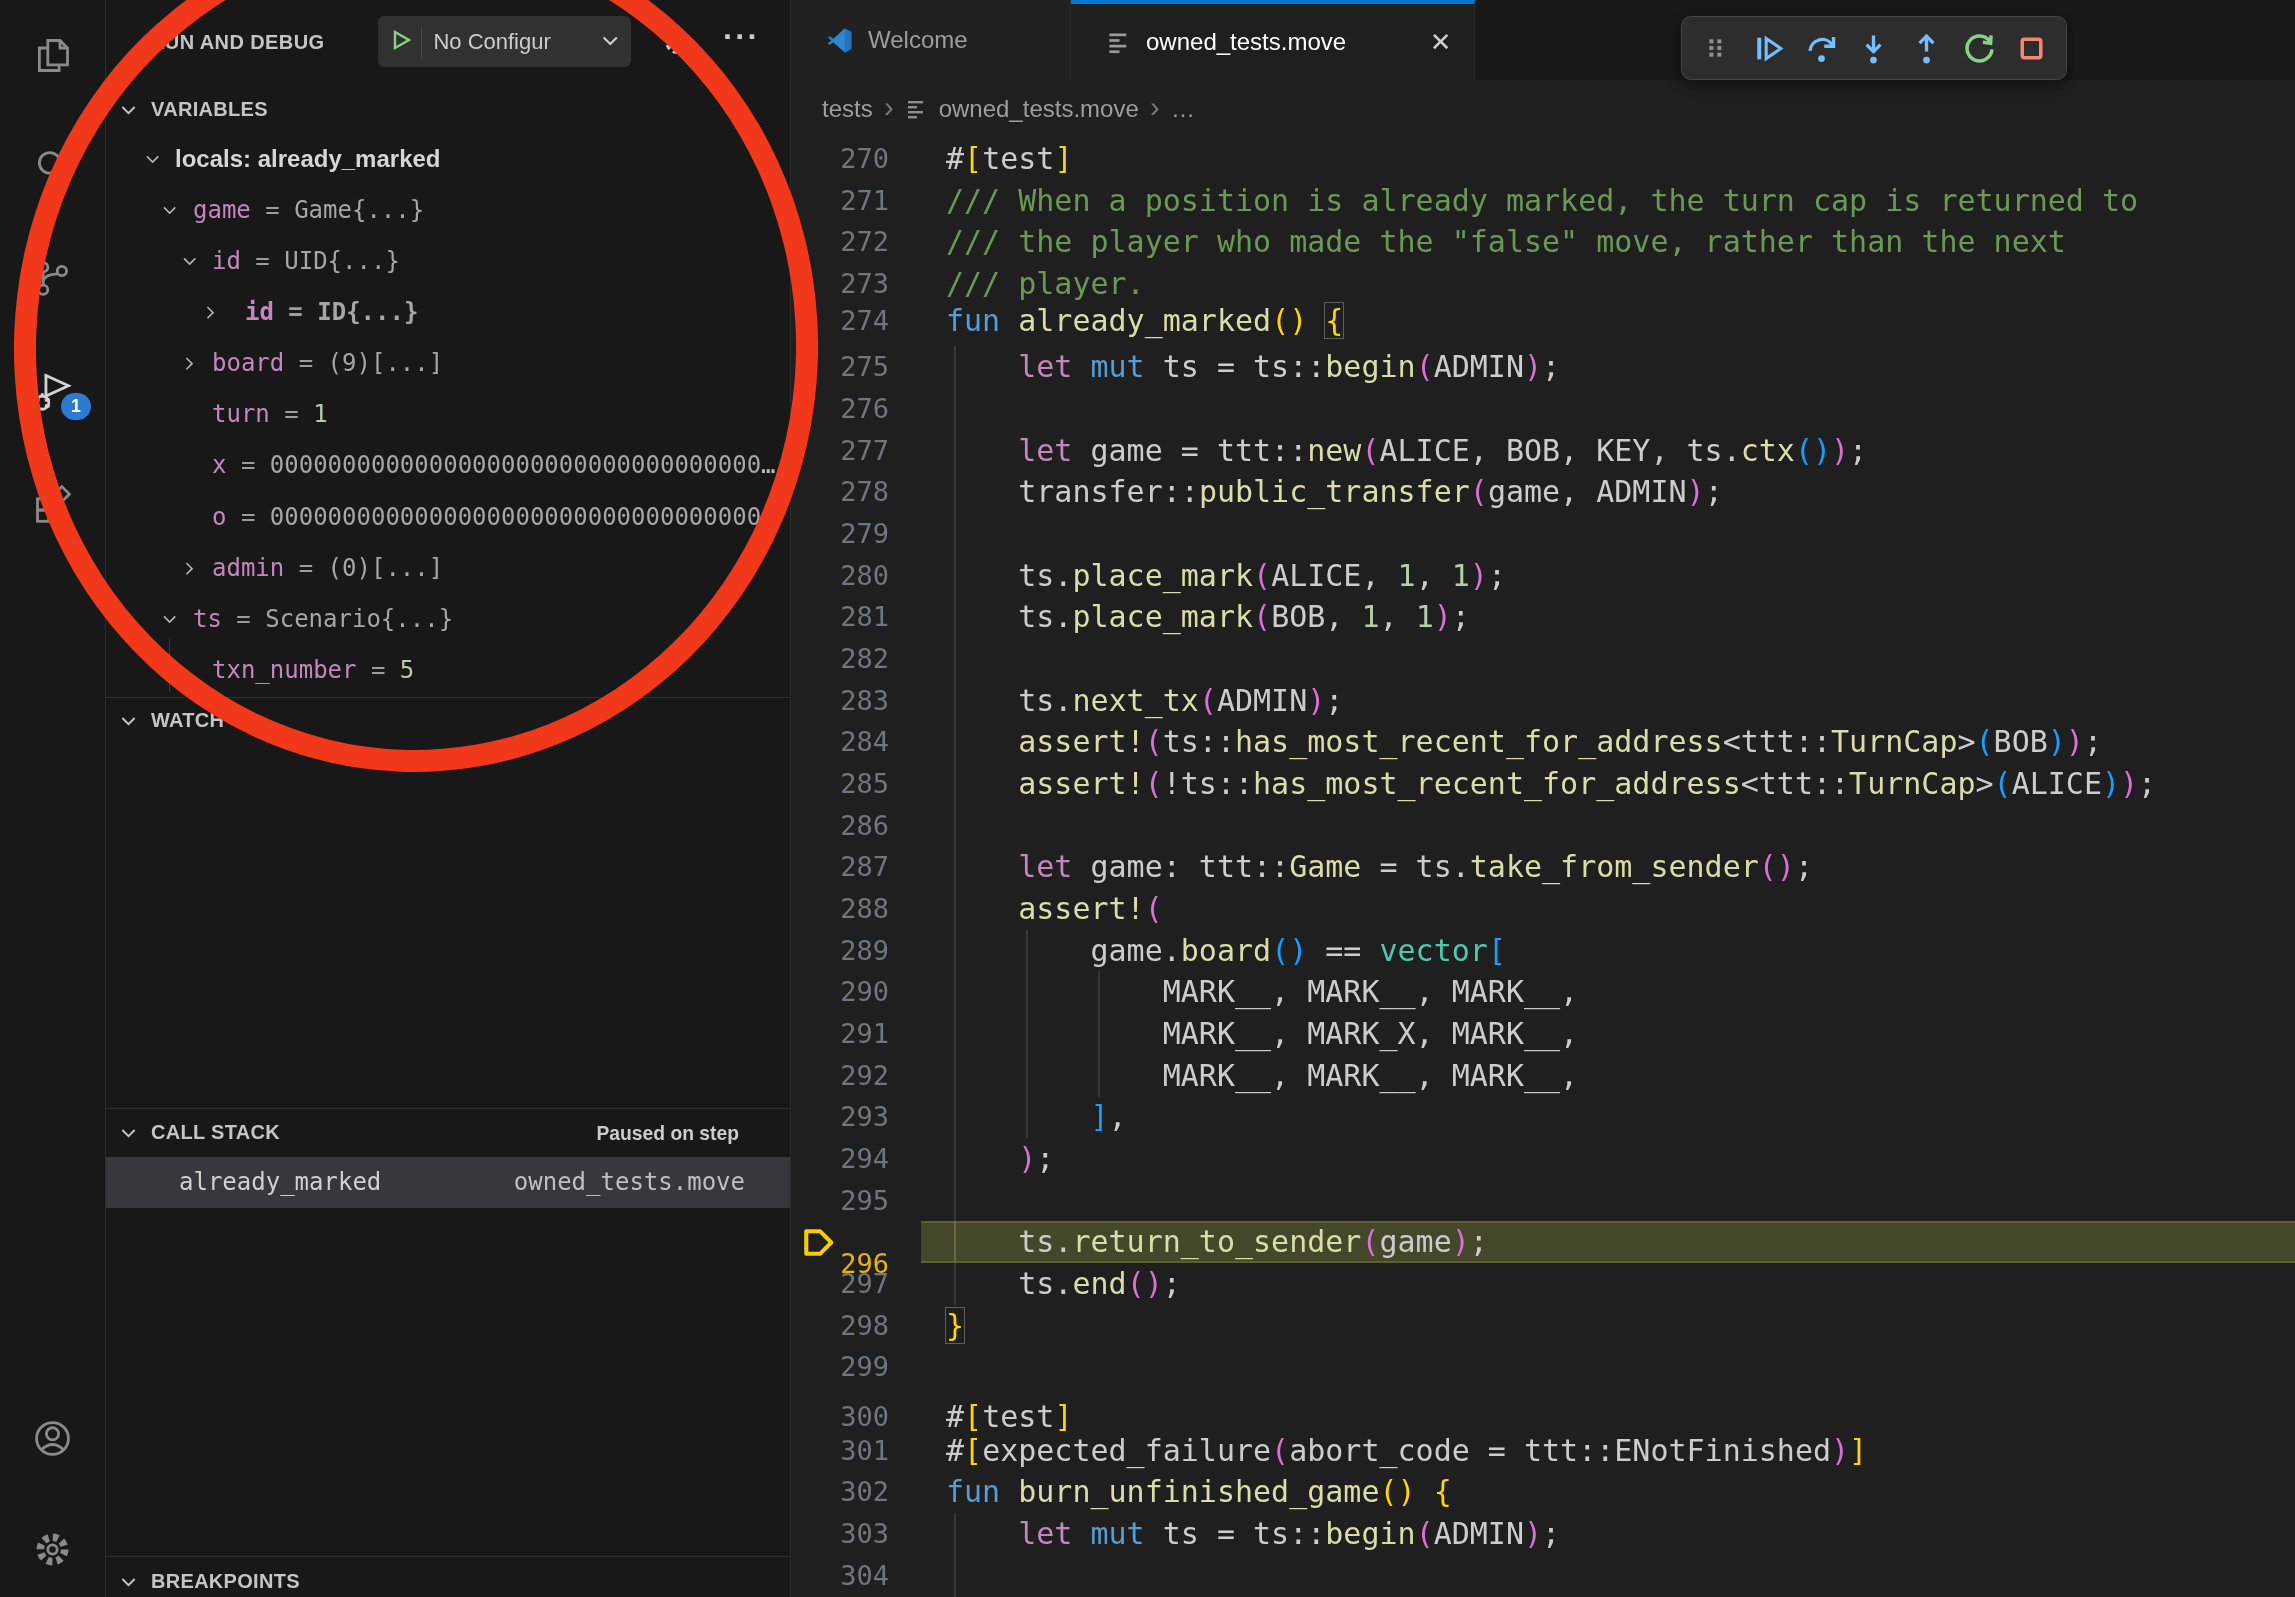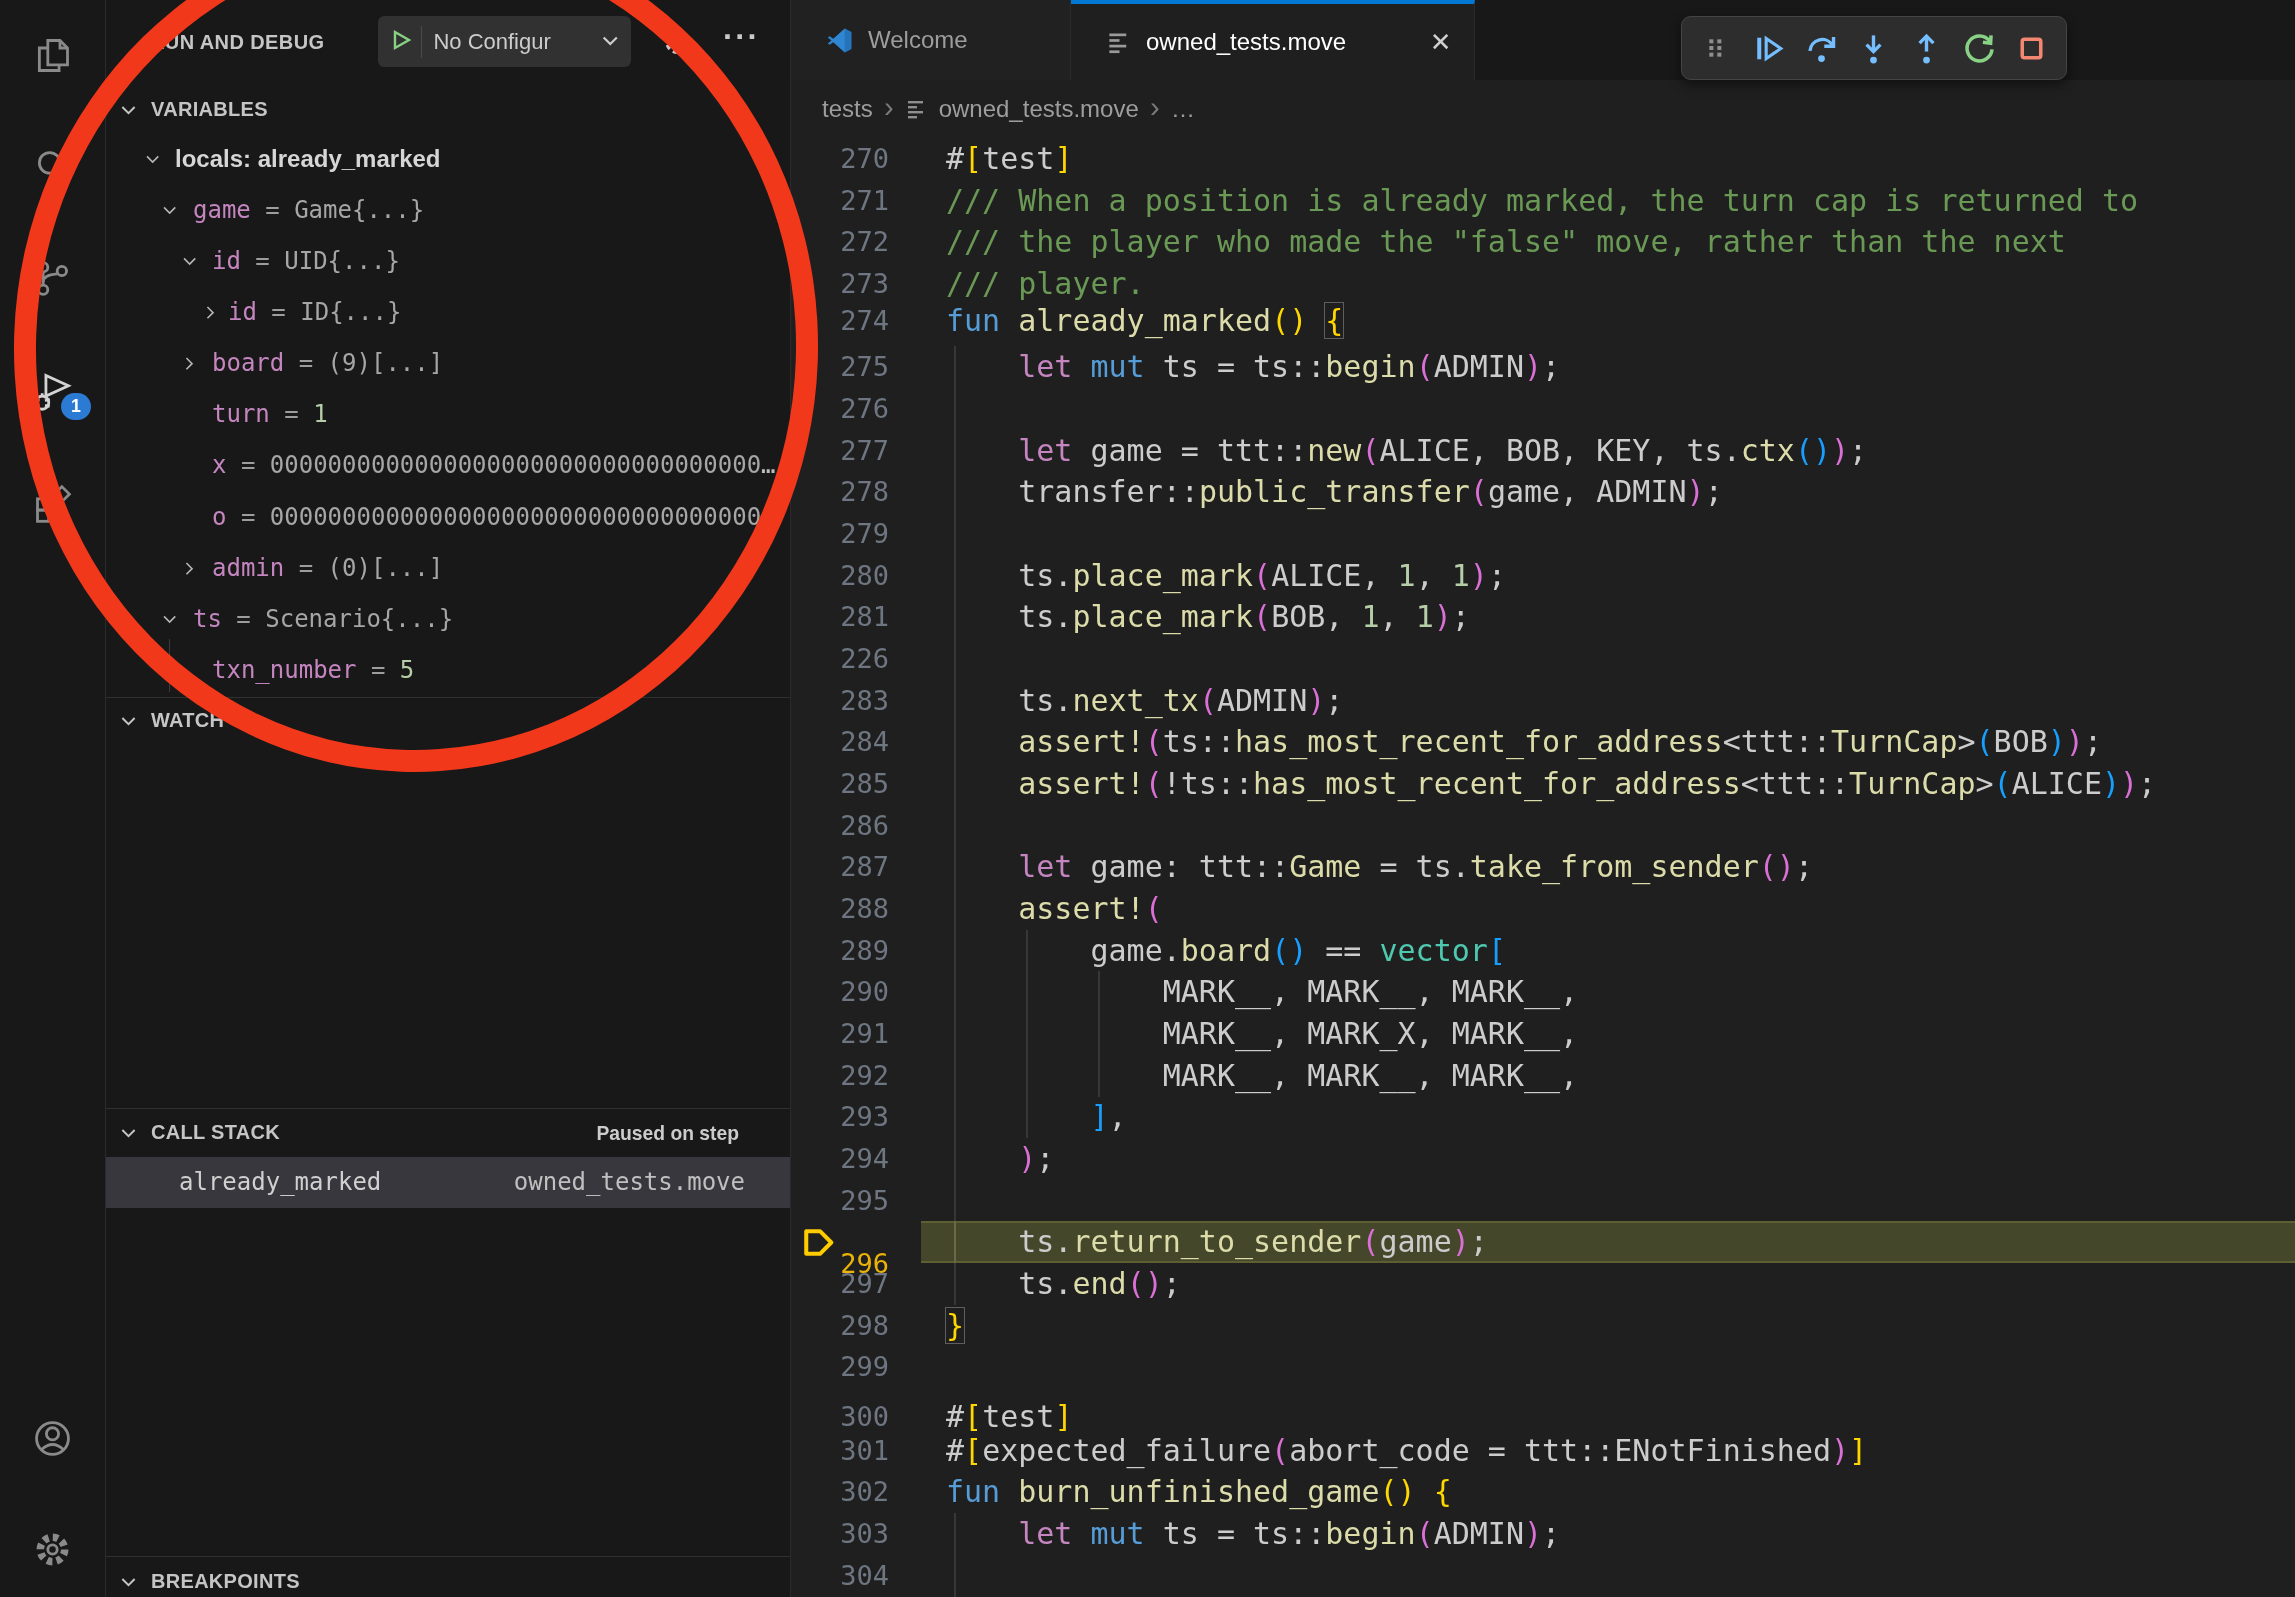--- a/index.html
+++ b/index.html
@@ -183,21 +183,21 @@
       <div class="tree-row" style="top: 102px;">
         <span class="tree-chev" style="left: 75px;"><svg width="19.3" height="19.3" viewBox="0 0 24 24" fill="none" stroke="#b6b6b6" stroke-width="2">
             <path d="M5 8 l7 7 7 -7"></path>
           </svg></span>
         <span class="tree-text mono-row" style="left: 107px;"><span class="vname">id</span><span class="veq"> = </span><span class="vval">UID{...}</span></span>
       </div>
       <div class="tree-row" style="top: 153px;">
         <span class="tree-chev" style="left: 96px;"><svg width="19.3" height="19.3" viewBox="0 0 24 24" fill="none" stroke="#b6b6b6" stroke-width="2">
             <path d="M8 5 l7 7 -7 7"></path>
           </svg></span>
-        <span class="tree-text mono-row" style="left: 123px;"><span class="vname">id</span><span class="veq"> = </span><span class="vval">ID{...}</span></span>
+        <span class="tree-text mono-row" style="left: 140px; font-weight: bold;"><span class="vname">id</span><span class="veq"> = </span><span class="vval">ID{...}</span></span>
       </div>
       <div class="tree-row" style="top: 204px;">
         <span class="tree-chev" style="left: 75px;"><svg width="19.3" height="19.3" viewBox="0 0 24 24" fill="none" stroke="#b6b6b6" stroke-width="2">
             <path d="M8 5 l7 7 -7 7"></path>
           </svg></span>
         <span class="tree-text mono-row" style="left: 107px;"><span class="vname">board</span><span class="veq"> = </span><span class="vval">(9)[...]</span></span>
       </div>
       <div class="tree-row" style="top: 255px;">
         <span class="tree-text mono-row" style="left: 107px;"><span class="vname">turn</span><span class="veq"> = </span><span class="vnum">1</span></span>
       </div>
@@ -406,21 +406,21 @@
         <span class="num">280</span>
         <span class="code"><span style="color: rgb(204, 204, 204);">    ts.</span><span style="color: rgb(220, 220, 170);">place_mark</span><span style="color: rgb(218, 112, 214);">(</span><span style="color: rgb(204, 204, 204);">ALICE, </span><span style="color: rgb(181, 206, 168);">1</span><span style="color: rgb(204, 204, 204);">, </span><span style="color: rgb(181, 206, 168);">1</span><span style="color: rgb(218, 112, 214);">)</span><span style="color: rgb(204, 204, 204);">;</span></span>
       </div>
       <div class="line" style="top: 458px;">
         <div class="guide" style="left: 163px;"></div>
         <span class="num">281</span>
         <span class="code"><span style="color: rgb(204, 204, 204);">    ts.</span><span style="color: rgb(220, 220, 170);">place_mark</span><span style="color: rgb(218, 112, 214);">(</span><span style="color: rgb(204, 204, 204);">BOB, </span><span style="color: rgb(181, 206, 168);">1</span><span style="color: rgb(204, 204, 204);">, </span><span style="color: rgb(181, 206, 168);">1</span><span style="color: rgb(218, 112, 214);">)</span><span style="color: rgb(204, 204, 204);">;</span></span>
       </div>
       <div class="line" style="top: 500px;">
         <div class="guide" style="left: 163px;"></div>
-        <span class="num">226</span>
+        <span class="num">282</span>
         <span class="code"></span>
       </div>
       <div class="line" style="top: 542px;">
         <div class="guide" style="left: 163px;"></div>
         <span class="num">283</span>
         <span class="code"><span style="color: rgb(204, 204, 204);">    ts.</span><span style="color: rgb(220, 220, 170);">next_tx</span><span style="color: rgb(218, 112, 214);">(</span><span style="color: rgb(204, 204, 204);">ADMIN</span><span style="color: rgb(218, 112, 214);">)</span><span style="color: rgb(204, 204, 204);">;</span></span>
       </div>
       <div class="line" style="top: 583px;">
         <div class="guide" style="left: 163px;"></div>
         <span class="num">284</span>

